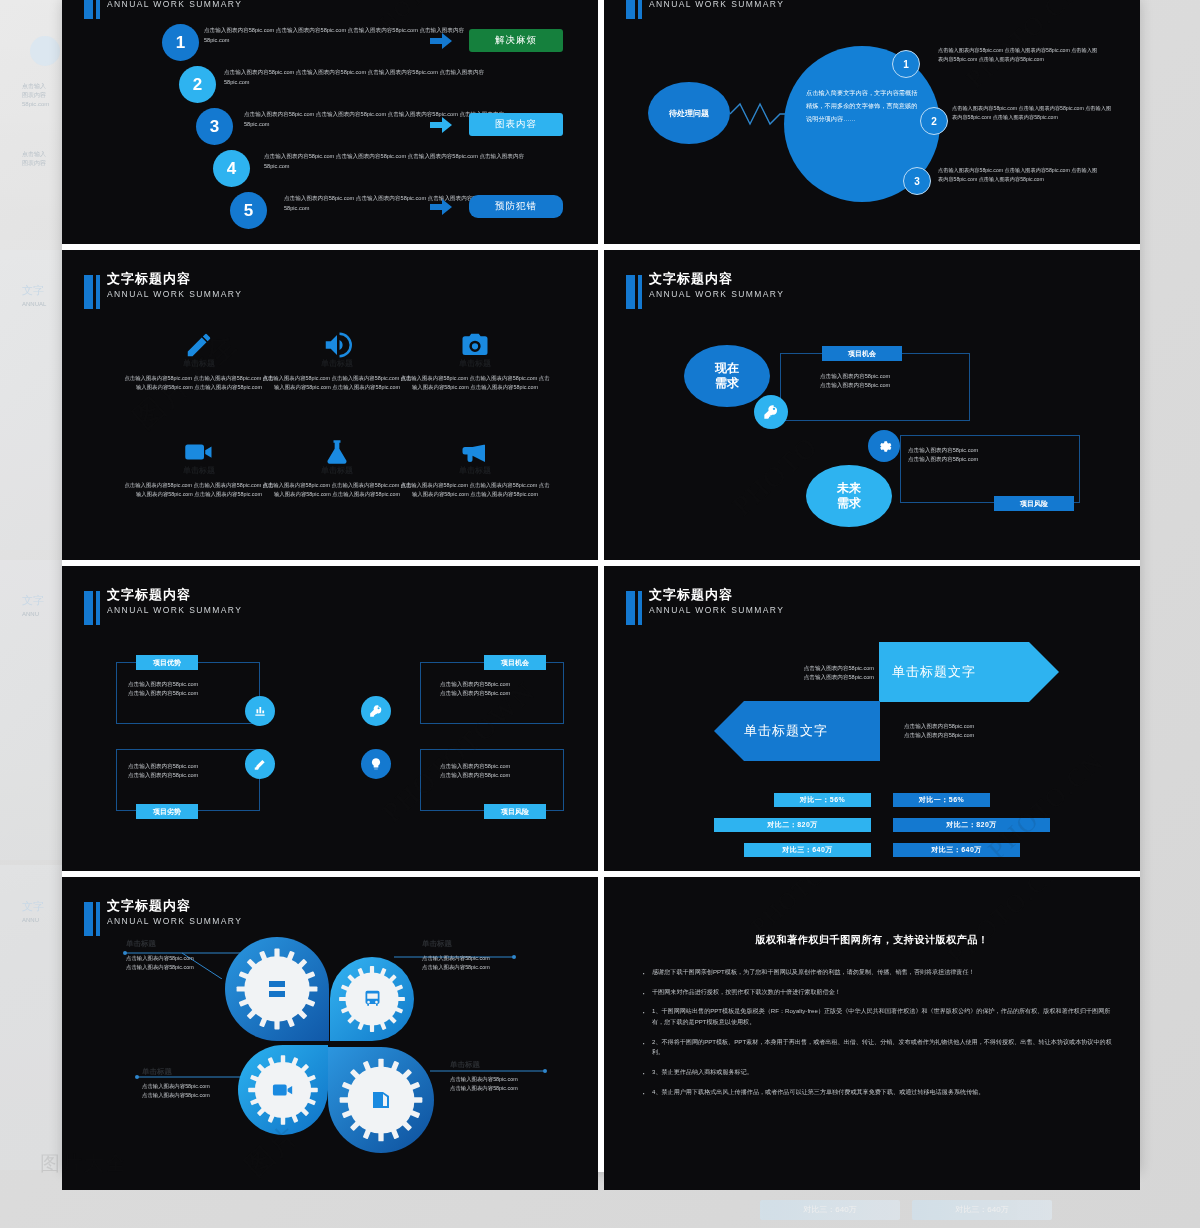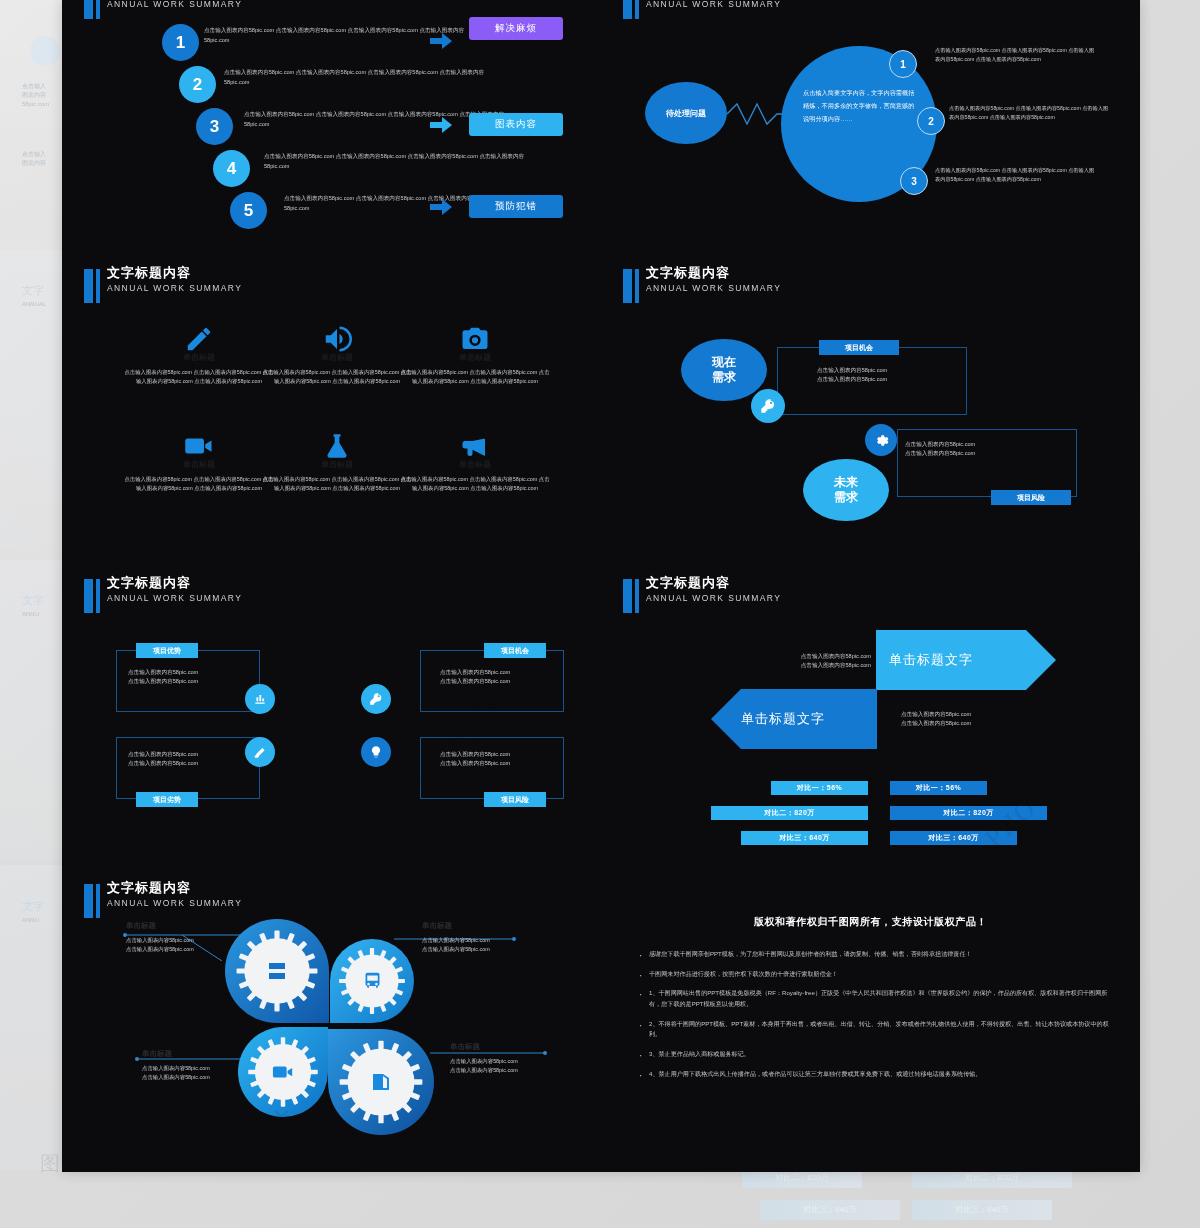--- a/index.html
+++ b/index.html
@@ -30,21 +30,21 @@
         letter-spacing:2px; pointer-events:none; transform:rotate(-42deg);
         white-space:nowrap; font-family:"Liberation Serif", serif; }
   .wm-dark { color:rgba(30,30,30,.10); }
 
   
   .deck {
     position:absolute; left:62px; top:0; width:1078px; height:1172px;
     display:grid;
     grid-template-columns: 1fr 1fr;
     grid-template-rows: 244px 310px 305px 313px;
-    gap:0;
+    gap:6px;
     background:#ffffff;
     padding:0 0 4px 0;
     box-shadow:0 0 12px rgba(0,0,0,.18);
   }
   .slide { background:#0b0b0d; position:relative; overflow:hidden; }
 
   .hdr { position:absolute; left:22px; top:22px; display:flex; gap:7px; align-items:flex-start;}
   .hdr .bars { display:flex; gap:3px; padding-top:3px; }
   .hdr .bar-w { width:9px; height:34px; background:#1479d0; }
   .hdr .bar-n { width:4px;  height:34px; background:#1479d0; }
@@ -175,23 +175,23 @@
     <svg class="arrow-ico" style="left:368px;top:33px;" viewBox="0 0 22 16">
         <path d="M0 5h12V0l10 8-10 8v-5H0z" fill="#1479d0"></path>
       </svg>
     <svg class="arrow-ico" style="left:368px;top:117px;" viewBox="0 0 22 16">
         <path d="M0 5h12V0l10 8-10 8v-5H0z" fill="#2eb3f0"></path>
       </svg>
     <svg class="arrow-ico" style="left:368px;top:199px;" viewBox="0 0 22 16">
         <path d="M0 5h12V0l10 8-10 8v-5H0z" fill="#1479d0"></path>
       </svg>
 
-    <div class="s1-btn" style="left:407px;top:17px;background:#8b5cf6;">解决麻烦</div>
+    <div class="s1-btn" style="left:407px;top:29px;background:#15803d;">解决麻烦</div>
     <div class="s1-btn" style="left:407px;top:113px;background:#2eb3f0;">图表内容</div>
-    <div class="s1-btn" style="left:407px;top:195px;background:#1479d0;">预防犯错</div>
+    <div class="s1-btn" style="left:407px;top:195px;background:#1479d0;border-radius:9px;">预防犯错</div>
 
     <div class="wm wm-dark" style="left:300px;top:-5px;">PHOTO</div>
   </div>
 
   <div class="slide">
     <div class="hdr" style="top:-18px;">
       <div class="bars">
           <div class="bar-w"></div>
           <div class="bar-n"></div>
         </div>

